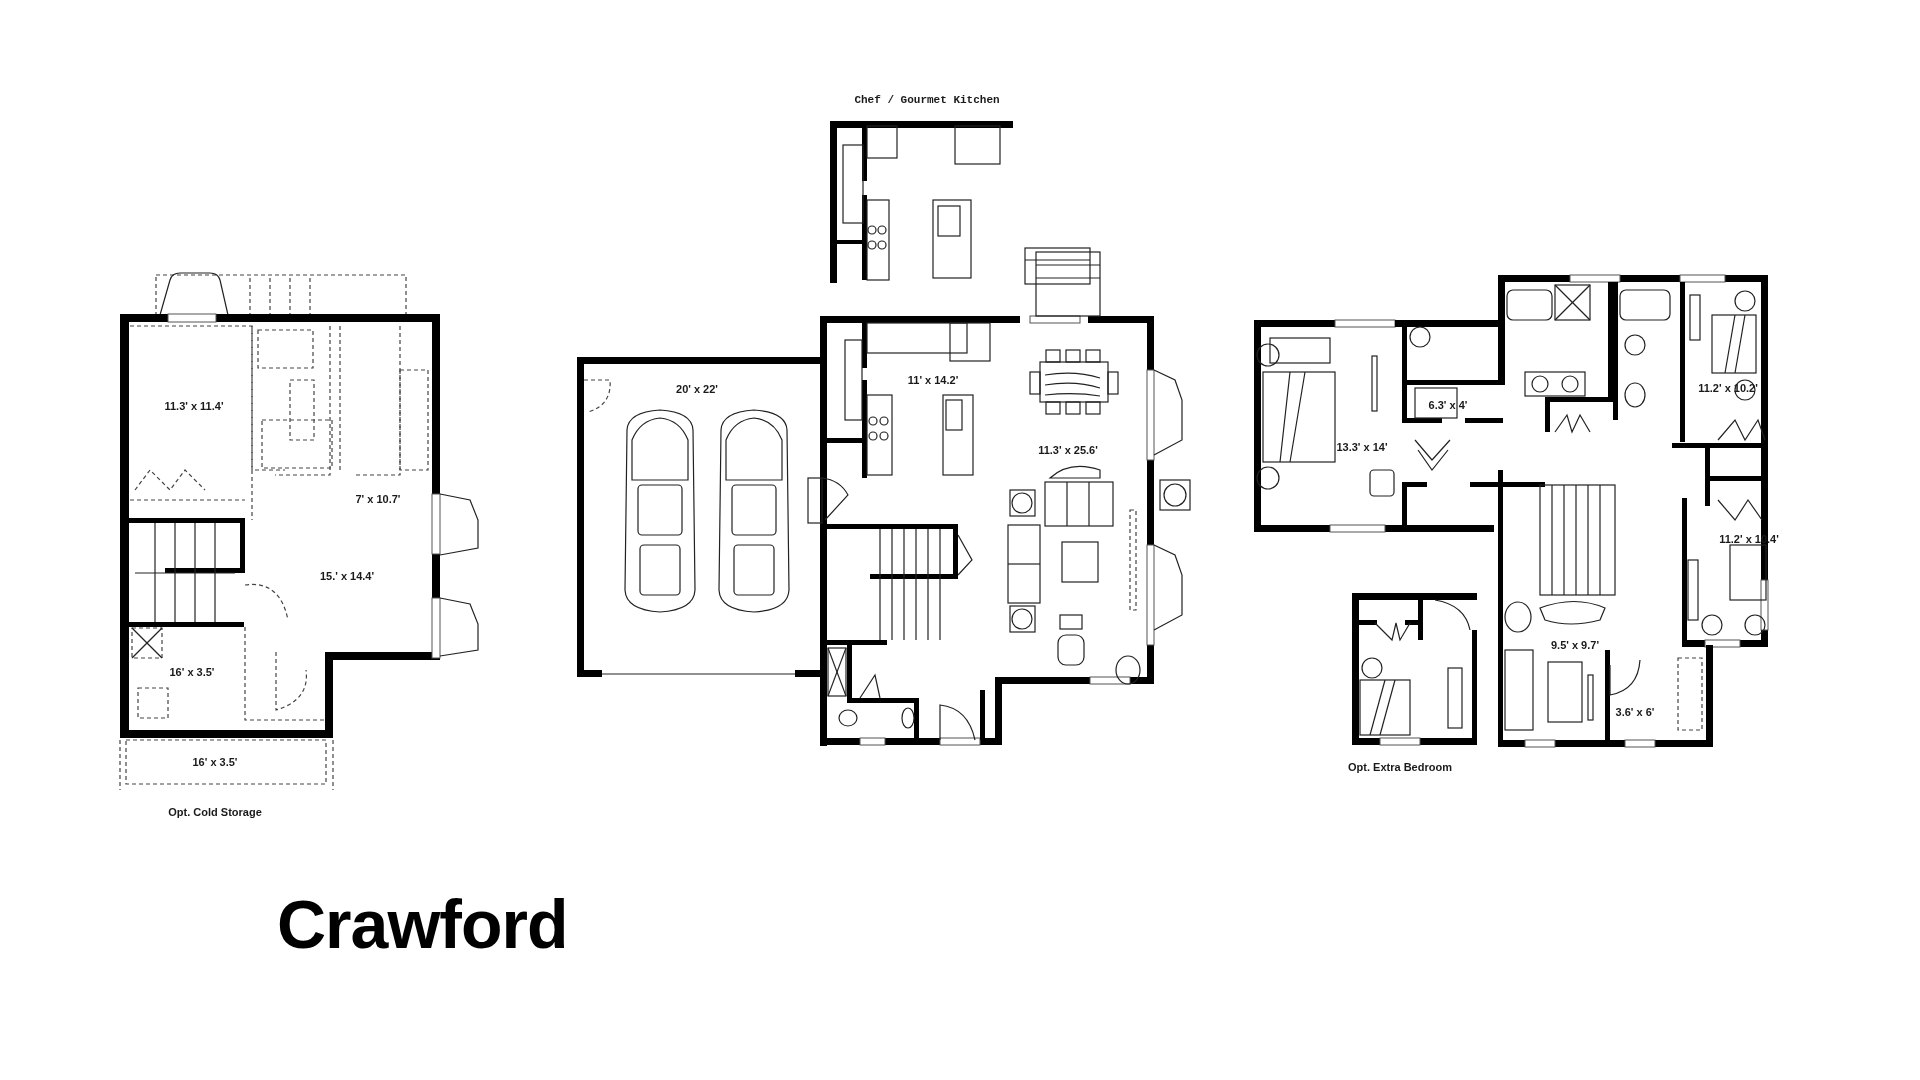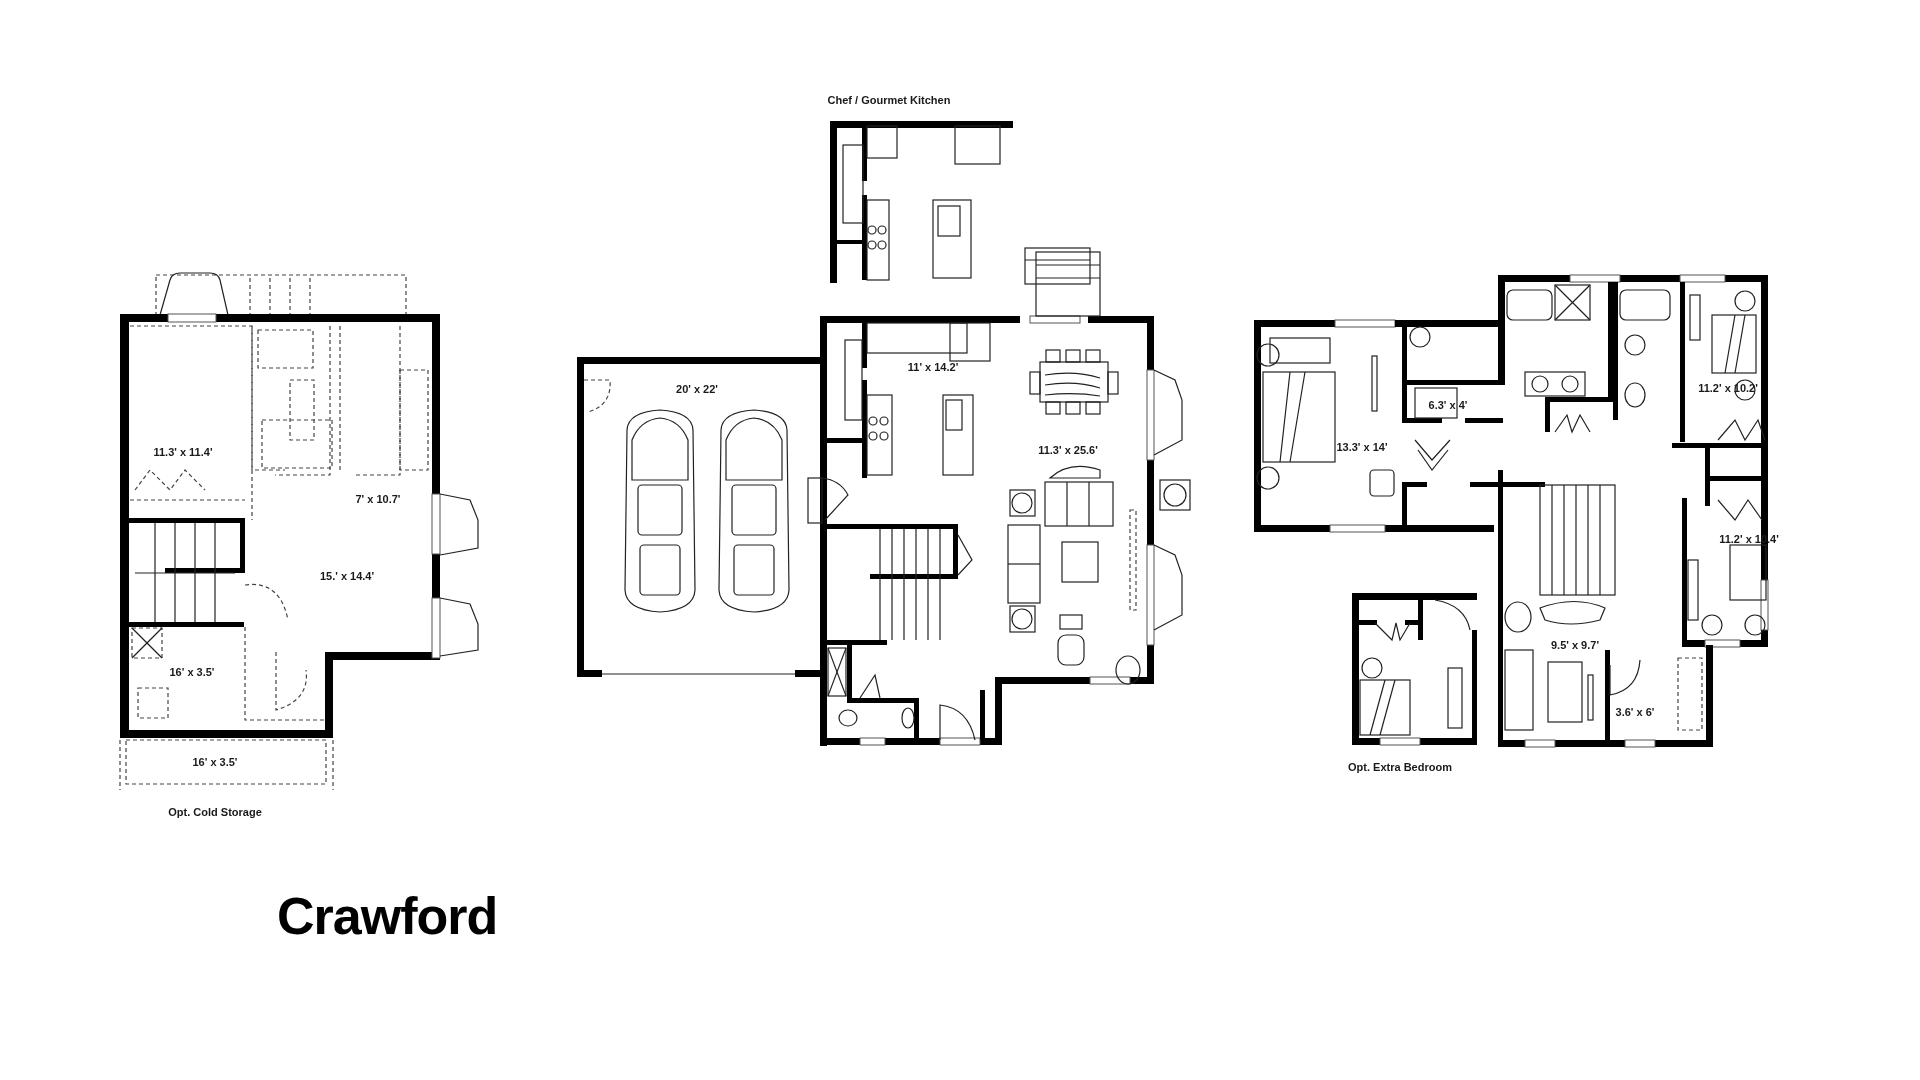--- a/index.html
+++ b/index.html
@@ -1,20 +1,20 @@
 <!DOCTYPE html>
 <html><head>
 <meta charset="utf-8">
 <style>
   html, body { margin:0; padding:0; background:#ffffff; }
   body { width:1920px; height:1080px; position:relative; overflow:hidden; font-family:"Liberation Sans", sans-serif; color:#111; }
   svg#plan { position:absolute; left:0; top:0; width:1920px; height:1080px; }
   .lbl { position:absolute; font-family:"Liberation Sans", sans-serif; font-size:11px; font-weight:bold; color:#1a1a1a; white-space:nowrap; transform:translate(-50%,-50%); }
   .caption { position:absolute; font-family:"Liberation Sans", sans-serif; font-size:11px; font-weight:bold; color:#1a1a1a; white-space:nowrap; transform:translate(-50%,-50%); }
-  .title { position:absolute; left:277px; top:890px; font-family:"Liberation Sans", sans-serif; font-weight:bold; font-size:52px; letter-spacing:-1px; color:#000; line-height:1; }
+  .title { position:absolute; left:277px; top:890px; font-family:"Liberation Sans", sans-serif; font-weight:bold; font-size:68px; letter-spacing:-1px; color:#000; line-height:1; }
   .w { fill:#000; }
   .thin { fill:none; stroke:#222; stroke-width:1.2; }
   .dash { fill:none; stroke:#444; stroke-width:1.2; stroke-dasharray:4 3; }
   .win { fill:#fff; stroke:#555; stroke-width:1; }
 </style>
 </head>
 <body>
 
 <svg id="plan" viewBox="0 0 1920 1080" xmlns="http://www.w3.org/2000/svg">
 
@@ -310,30 +310,30 @@
     <rect class="thin" x="1360" y="680" width="50" height="55"></rect>
     <line class="thin" x1="1385" y1="680" x2="1370" y2="735"></line>
       <line class="thin" x1="1395" y1="680" x2="1380" y2="735"></line>
     <rect class="thin" x="1448" y="668" width="14" height="60"></rect>
     <path class="thin" d="M1435 600 Q1465 605 1470 630"></path>
   </g>
 </svg>
 
 <div class="title">Crawford</div>
 
-<div class="lbl" style="left:183px;top:406px;margin-top:46px;">11.3' x 11.4'</div>
+<div class="lbl" style="left:194px;top:406px;">11.3' x 11.4'</div>
 <div class="lbl" style="left:378px;top:458px;margin-top:41px;">7' x 10.7'</div>
 <div class="lbl" style="left:347px;top:576px;text-align:center;">15.' x 14.4'</div>
 <div class="lbl" style="left:192px;top:672px;">16' x 3.5'</div>
 <div class="lbl" style="left:215px;top:762px;">16' x 3.5'</div>
 <div class="caption" style="left:215px;top:812px;">Opt. Cold Storage</div>
 
-<div class="caption" style="left:889px;top:100px;">Chef / Gourmet Kitchen</div>
+<div class="caption" style="left:927px;top:100px;font-family:Liberation Mono, monospace;">Chef / Gourmet Kitchen</div>
 <div class="lbl" style="left:697px;top:389px;">20' x 22'</div>
-<div class="lbl" style="left:933px;top:367px;">11' x 14.2'</div>
+<div class="lbl" style="left:933px;top:380px;">11' x 14.2'</div>
 <div class="lbl" style="left:1068px;top:450px;">11.3' x 25.6'</div>
 
 <div class="lbl" style="left:1362px;top:447px;text-align:center;">13.3' x 14'</div>
 <div class="lbl" style="left:1448px;top:405px;">6.3' x 4'</div>
 <div class="lbl" style="left:1728px;top:388px;">11.2' x 10.2'</div>
 <div class="lbl" style="left:1749px;top:539px;">11.2' x 10.4'</div>
 <div class="lbl" style="left:1559px;top:645px;padding-left:32px;">9.5' x 9.7'</div>
 <div class="lbl" style="left:1635px;top:712px;">3.6' x 6'</div>
 <div class="caption" style="left:1400px;top:767px;">Opt. Extra Bedroom</div>
 

